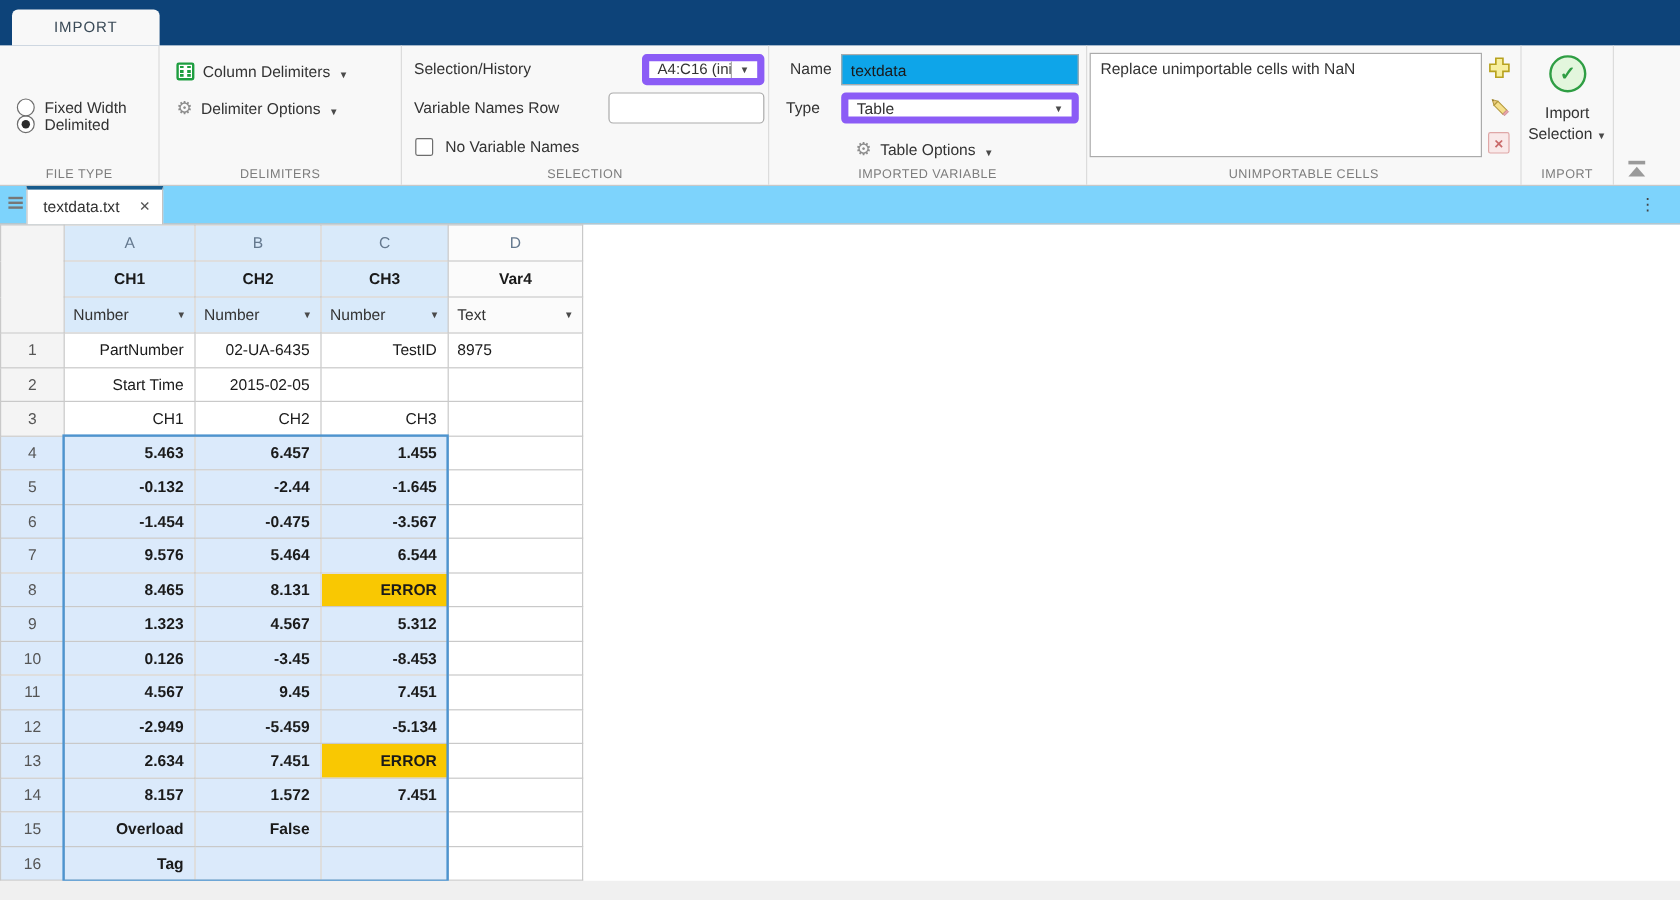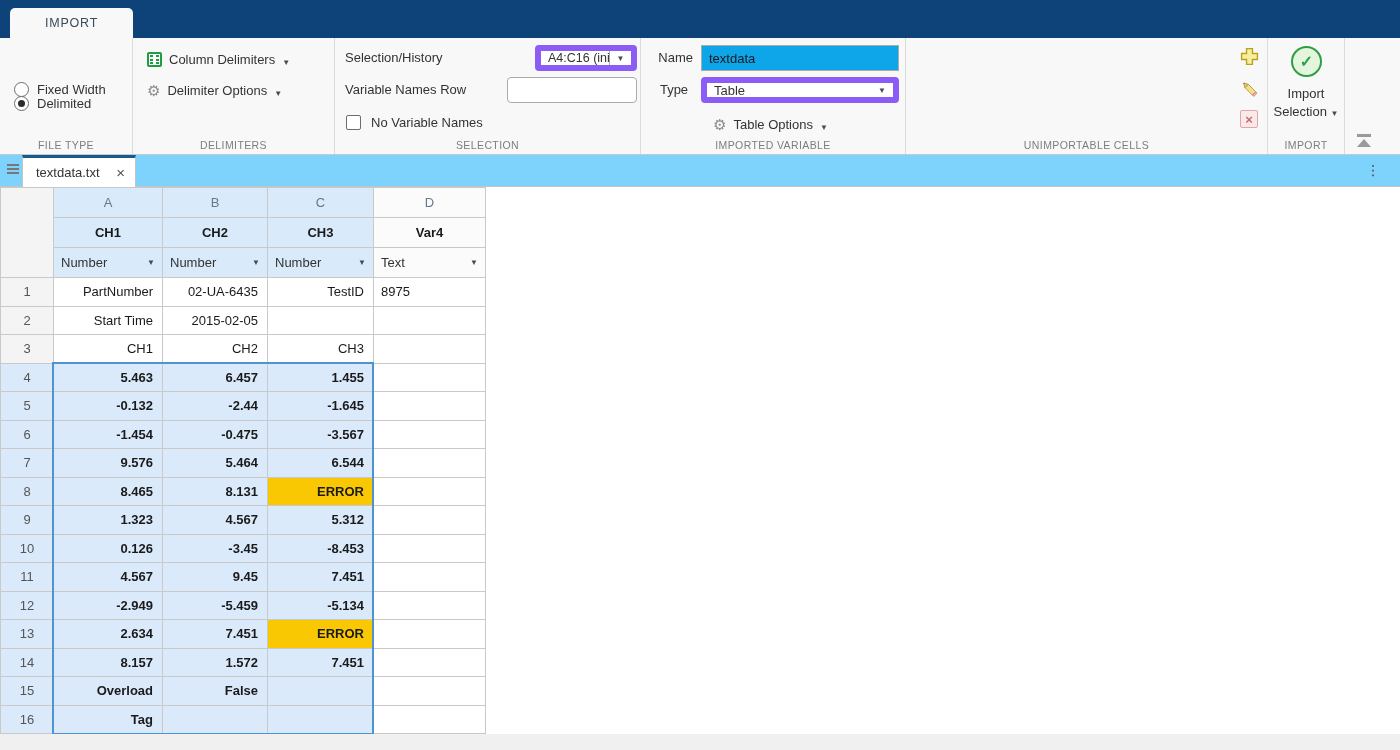--- a/index.html
+++ b/index.html
@@ -155,36 +155,39 @@
       <span class="ctl-label">No Variable Names</span>
     </div>
     <div class="section-label">SELECTION</div>
   </div>
 
   <div class="section" style="left:641px;width:265px;">
     <span class="ctl-label" style="position:absolute;left:14px;top:12px;width:38px;text-align:right;display:inline-block;">Name</span>
     <div class="text-field" style="left:60px;top:7px;width:198px;height:26px;">
       <input value="textdata" style="">
     </div>
-    <span class="ctl-label" style="position:absolute;left:14px;top:44px;width:38px;text-align:center;display:inline-block;">Type</span>
+    <span class="ctl-label" style="position:absolute;left:14px;top:44px;width:38px;text-align:left;display:inline-block;">Type</span>
     <div class="combo" style="left:60px;top:39px;width:198px;height:26px;">
       <span class="combo-text" style="font-size:13px;">Table</span>
       <span class="combo-btn" style="border-left:0;">
         <span class="dd-arrow">▼</span>
       </span>
     </div>
     <div class="icon-row" style="left:72px;top:74px;">
       <span class="gear">⚙</span>
       <span class="ctl-label">Table Options</span>
       <span class="dd-arrow">▼</span>
     </div>
     <div class="section-label">IMPORTED VARIABLE</div>
   </div>
 
   <div class="section" style="left:906px;width:362px;">
+    <div class="listbox" style="left:2px;top:6px;width:327px;height:87px;">
+      <span>Replace unimportable cells with NaN</span>
+    </div>
     <div class="mini-btn" style="left:333px;top:8px;">
       <svg width="19" height="19" viewBox="0 0 18 18">
         <path d="M6.2 1.5 h5.6 v4.7 h4.7 v5.6 h-4.7 v4.7 h-5.6 v-4.7 h-4.7 v-5.6 h4.7 z" fill="#f7ef9e" stroke="#b8a21f" stroke-width="1.3"></path>
       </svg>
     </div>
     <div class="mini-btn" style="left:333px;top:40px;">
       <svg width="19" height="19" viewBox="0 0 18 18">
         <g transform="rotate(135 9 9)">
           <rect x="7" y="2.6" width="4.5" height="10" fill="#f5df8a" stroke="#b3993d" stroke-width="0.8"></rect>
           <rect x="7" y="0.8" width="4.5" height="2" fill="#e8a2a8" stroke="#c58a90" stroke-width="0.6"></rect>

